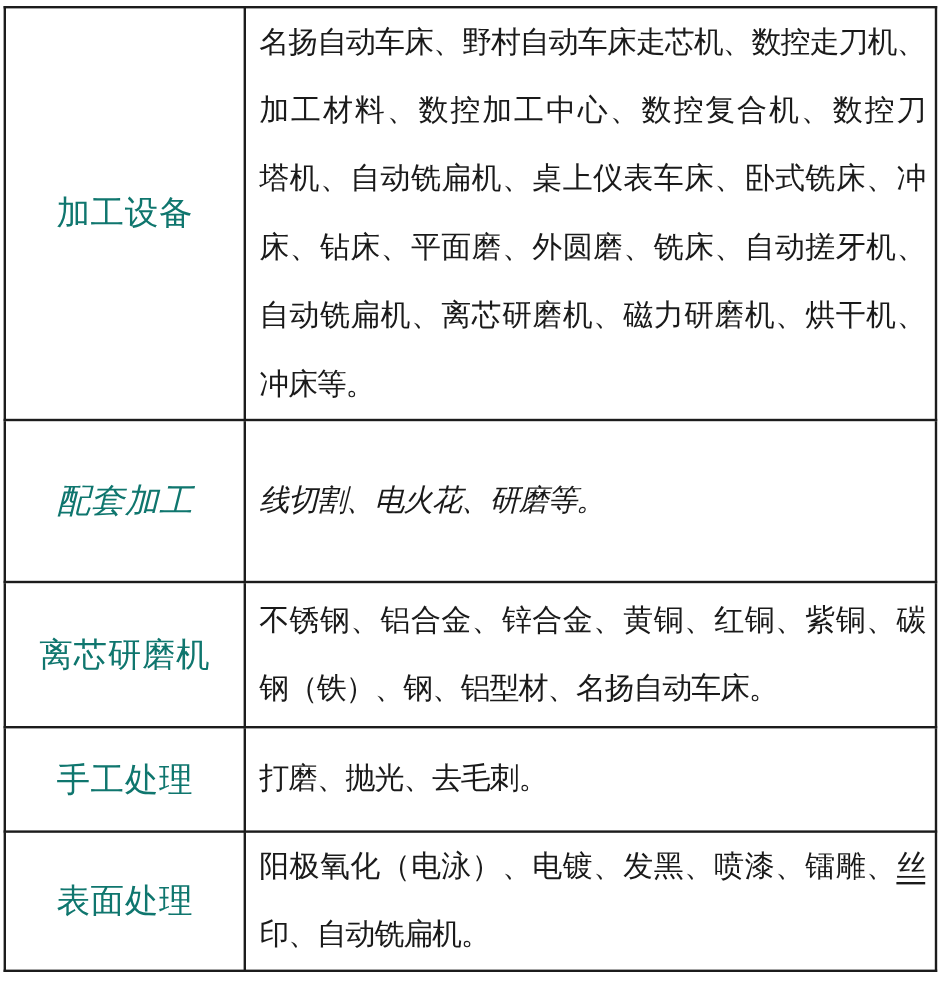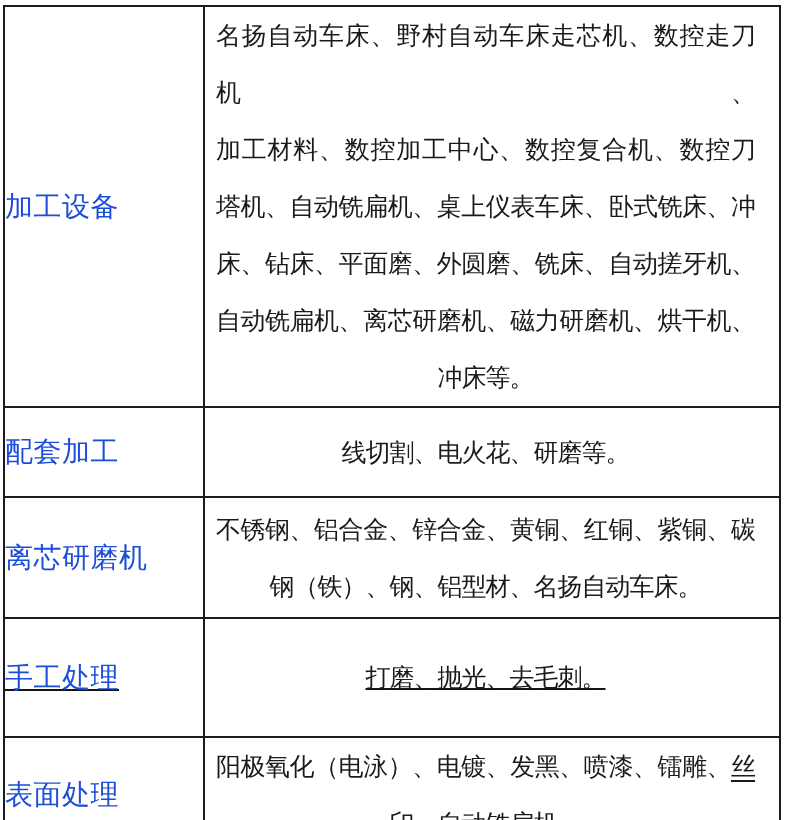--- a/index.html
+++ b/index.html
@@ -29,38 +29,39 @@
   }
   col.c-label { width: 200px; }
   col.c-content { width: 576px; }
   td {
     border: 2px solid #1c1c1c;
     vertical-align: middle;
     padding: 0;
   }
   
   tr:nth-child(1) { height: 342px; }
-  tr:nth-child(2) { height: 90px; }
+  tr:nth-child(2) { height: 135px; font-style: italic; }
   tr:nth-child(3) { height: 121px; }
-  tr:nth-child(4) { height: 119px; text-decoration: underline; }
+  tr:nth-child(4) { height: 87px; }
   tr:nth-child(5) { height: 114px; }
   td.label-cell {
+    text-align: center;
     font-size: 28px;
     letter-spacing: 0.5px;
-    color: #1d4ed8;
+    color: #0f766e;
   }
   td.content-cell {
     padding-left: 11px;
-    padding-right: 24px;
+    padding-right: 8px;
     font-size: 25px;
     letter-spacing: -1px;
     line-height: 57px;
     color: #1a1a1a;
   }
-  .line { text-align: center; white-space: nowrap; }
+  .line { text-align: left; white-space: nowrap; }
   .line.just {
     white-space: normal;
     text-align: justify;
     text-align-last: justify;
   }
   .seg { display: inline; }
   .seg.u {
     text-decoration: underline;
     text-underline-offset: 5px;
     text-decoration-thickness: 2px;

